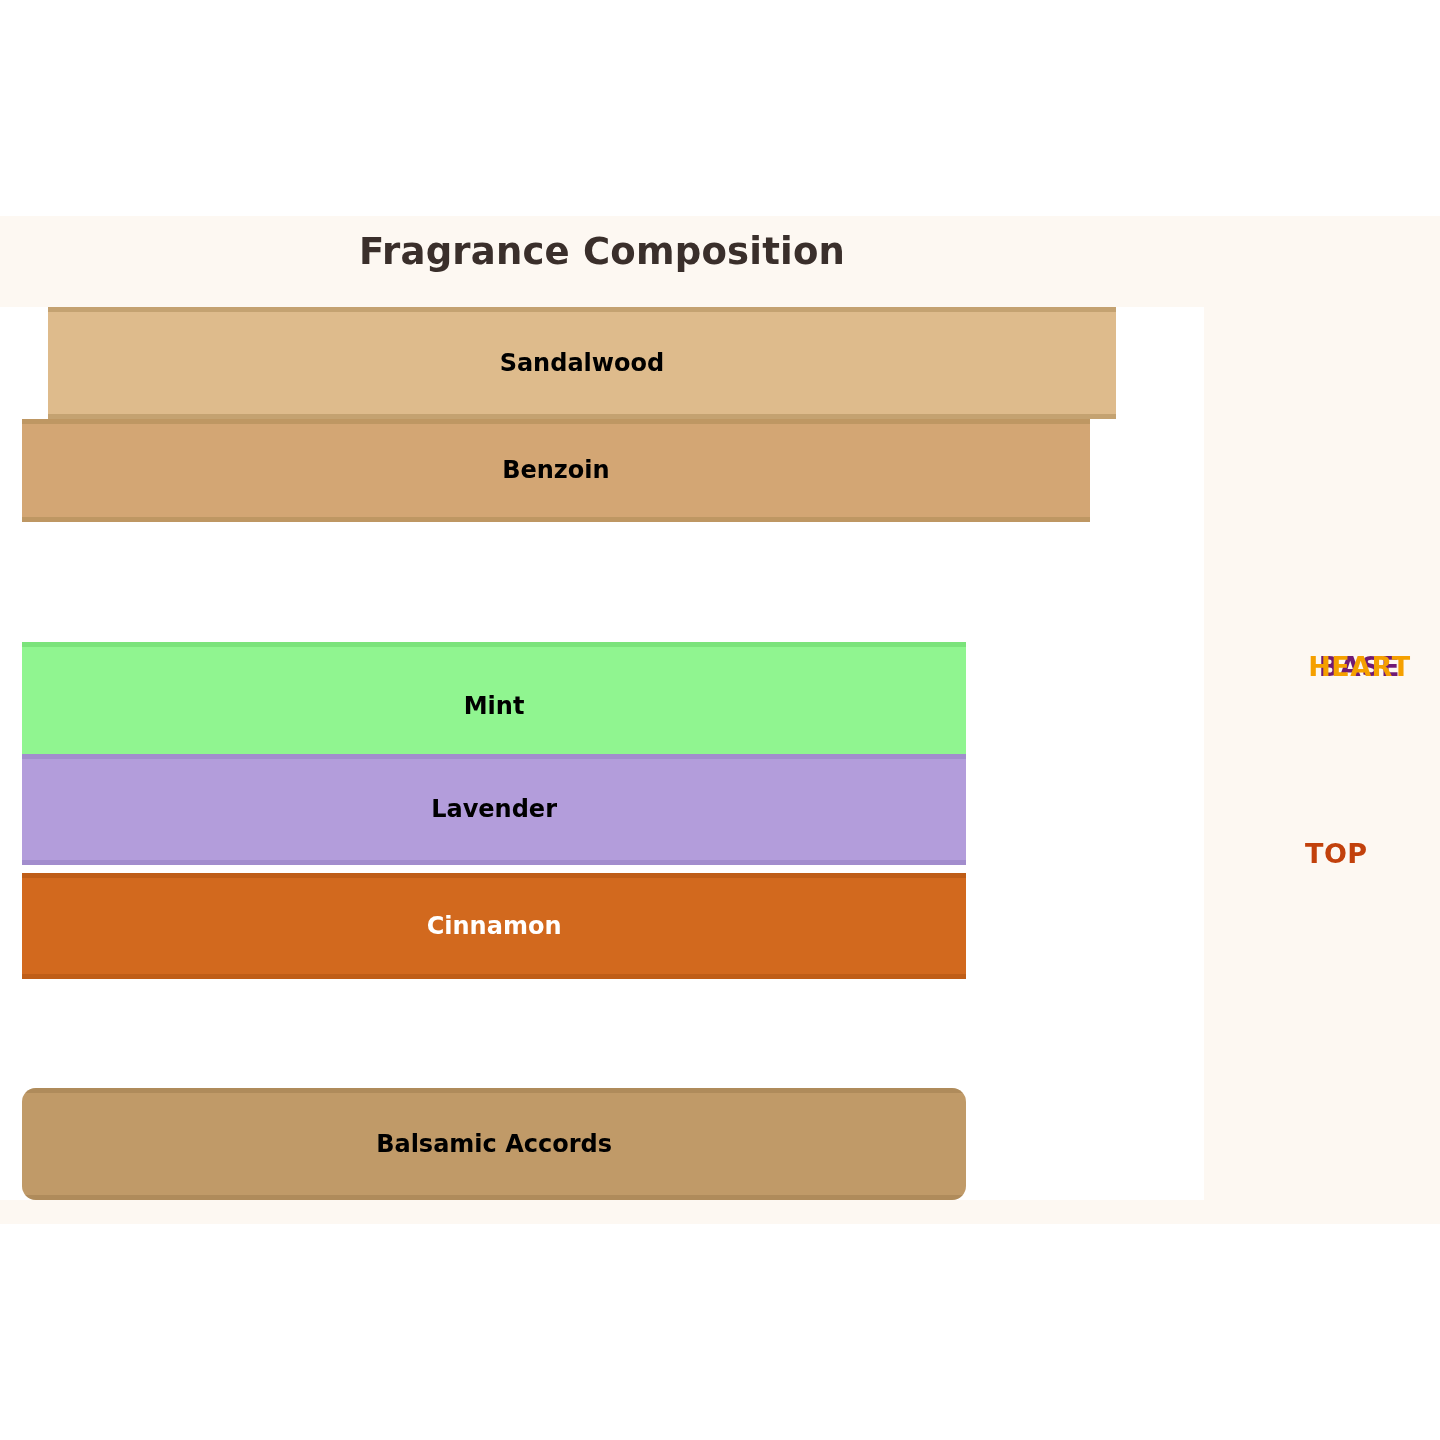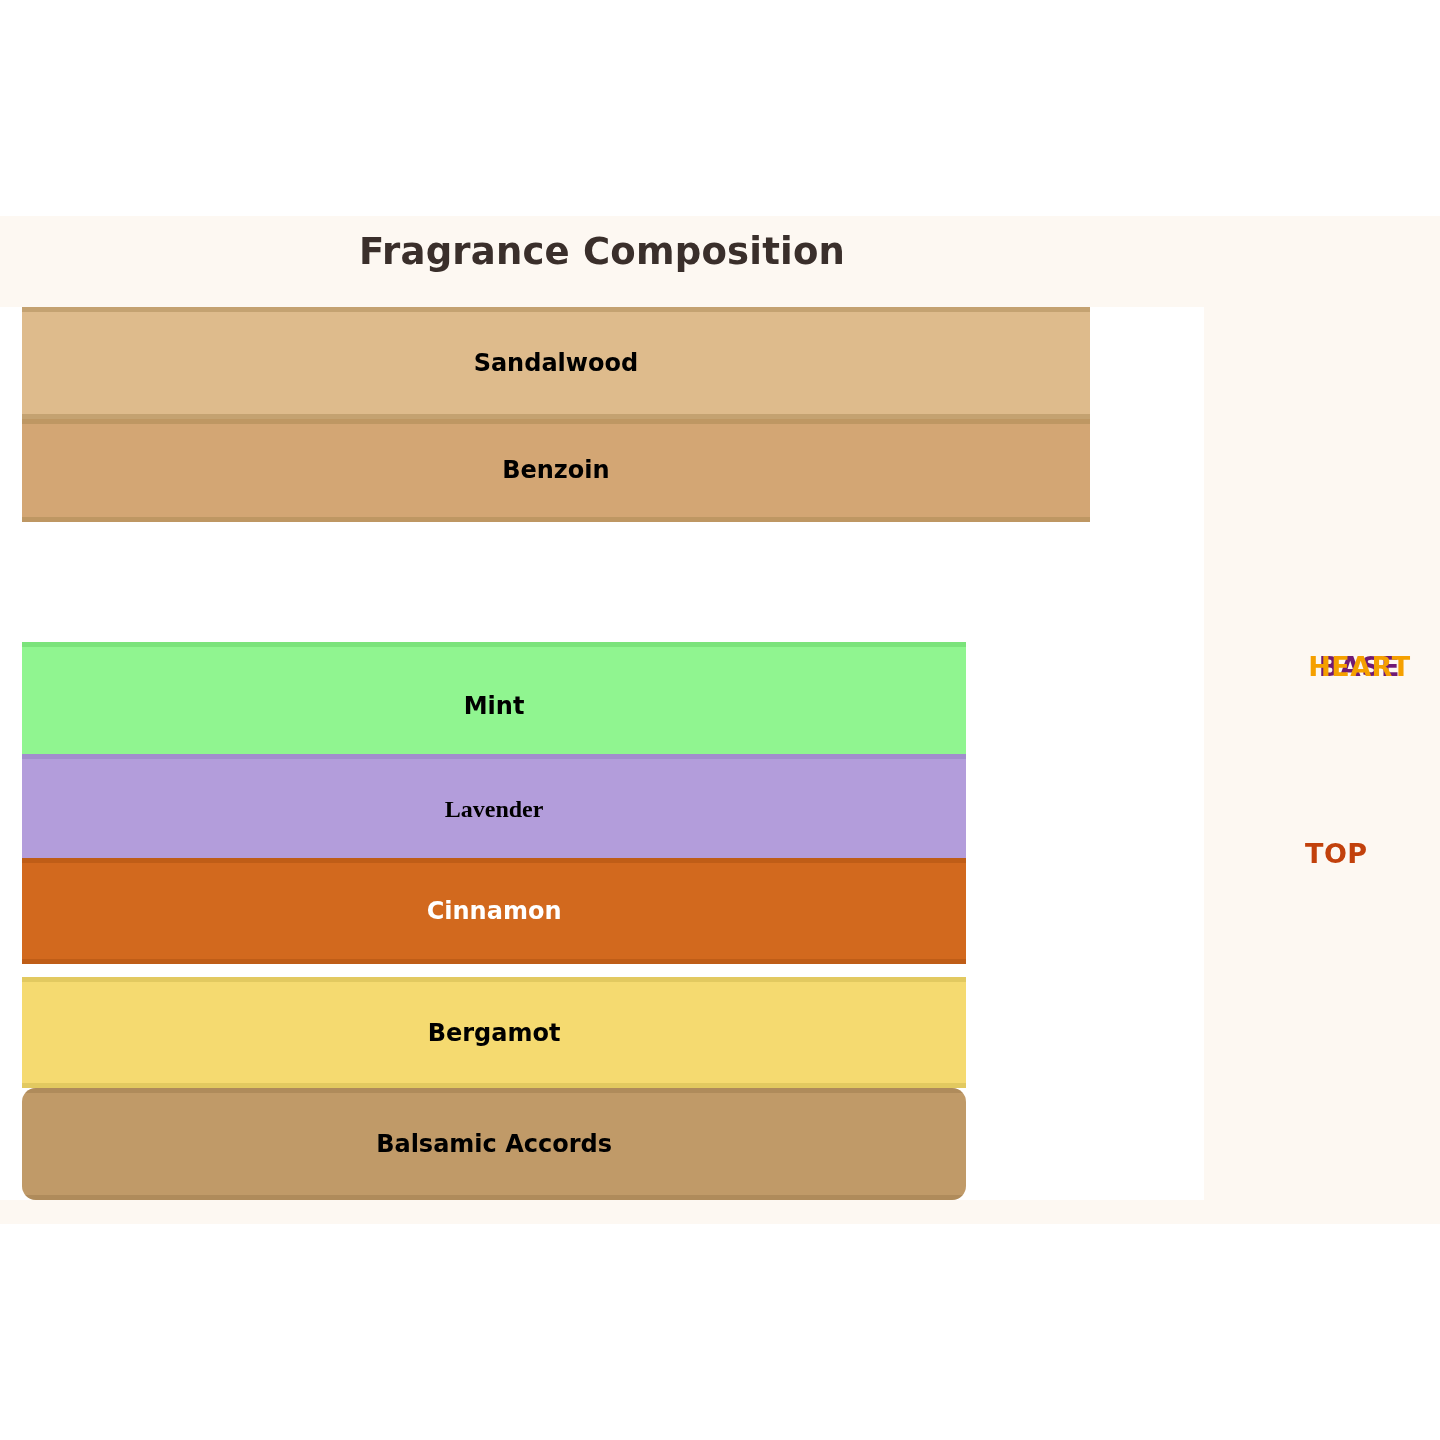--- a/index.html
+++ b/index.html
@@ -96,21 +96,21 @@
 </style>
 </head>
 <body>
 
 <div id="figure">
 
   <div id="chart-title">Fragrance Composition</div>
 
   <div id="plot-area">
 
-  <div class="bar" style="top: 0px; height: 111.625px; width: 1067.8px;">
+  <div class="bar" style="top: 0px; height: 111.625px; width: 1067.8px; margin-left: 26px;">
         <div class="bar-fill" style="background: rgb(222, 187, 140);"></div>
         <div class="edge-top" style="background: rgb(163, 133, 79);"></div>
         <div class="edge-bottom" style="background: rgb(163, 133, 79);"></div>
         <div class="bar-label" style="color: rgb(0, 0, 0);">Sandalwood</div>
       </div>
       <div class="bar" style="top: 111.625px; height: 103px; width: 1067.8px;">
         <div class="bar-fill" style="background: rgb(211, 166, 116);"></div>
         <div class="edge-top" style="background: rgb(163, 133, 79);"></div>
         <div class="edge-bottom" style="background: rgb(163, 133, 79);"></div>
         <div class="bar-label" style="color: rgb(0, 0, 0);">Benzoin</div>
@@ -118,33 +118,27 @@
       <div class="bar" style="top: 334.875px; height: 128px; width: 944.16px;">
         <div class="bar-fill" style="background: rgb(144, 245, 144);"></div>
         <div class="edge-top" style="background: rgb(98, 207, 98);"></div>
         <div class="edge-bottom" style="background: rgb(98, 207, 98);"></div>
         <div class="bar-label" style="color: rgb(0, 0, 0);">Mint</div>
       </div>
       <div class="bar" style="top: 446.5px; height: 111.625px; width: 944.16px;">
         <div class="bar-fill" style="background: rgb(179, 157, 219);"></div>
         <div class="edge-top" style="background: rgb(142, 123, 189);"></div>
         <div class="edge-bottom" style="background: rgb(142, 123, 189);"></div>
-        <div class="bar-label" style="color: rgb(0, 0, 0); font-family: Liberation Serif, serif;">Lavender</div>
+        <div class="bar-label" style="color: rgb(0, 0, 0);">Lavender</div>
       </div>
-      <div class="bar" style="top: 551px; height: 106px; width: 944.16px;">
+      <div class="bar" style="top: 566px; height: 106px; width: 944.16px;">
         <div class="bar-fill" style="background: rgb(210, 105, 30);"></div>
         <div class="edge-top" style="background: rgb(168, 80, 15);"></div>
         <div class="edge-bottom" style="background: rgb(168, 80, 15);"></div>
         <div class="bar-label" style="color: rgb(255, 255, 255);">Cinnamon</div>
-      </div>
-      <div class="bar" style="top: 669.75px; height: 111.625px; width: 944.16px;">
-        <div class="bar-fill" style="background: rgb(245, 218, 112);"></div>
-        <div class="edge-top" style="background: rgb(203, 179, 77);"></div>
-        <div class="edge-bottom" style="background: rgb(203, 179, 77);"></div>
-        <div class="bar-label" style="color: rgb(0, 0, 0);">Bergamot</div>
       </div>
       <div class="bar" style="top: 781.375px; height: 111.625px; width: 944.16px; border-radius: 14px;">
         <div class="bar-fill" style="background: rgb(192, 154, 104);"></div>
         <div class="edge-top" style="background: rgb(156, 122, 76);"></div>
         <div class="edge-bottom" style="background: rgb(156, 122, 76);"></div>
         <div class="bar-label" style="color: rgb(0, 0, 0);">Balsamic Accords</div>
       </div>
     </div>
 
 <div class="stage-label" style="color: #701a75; left: 94.4%; top: 44.6%;">BASE</div>

